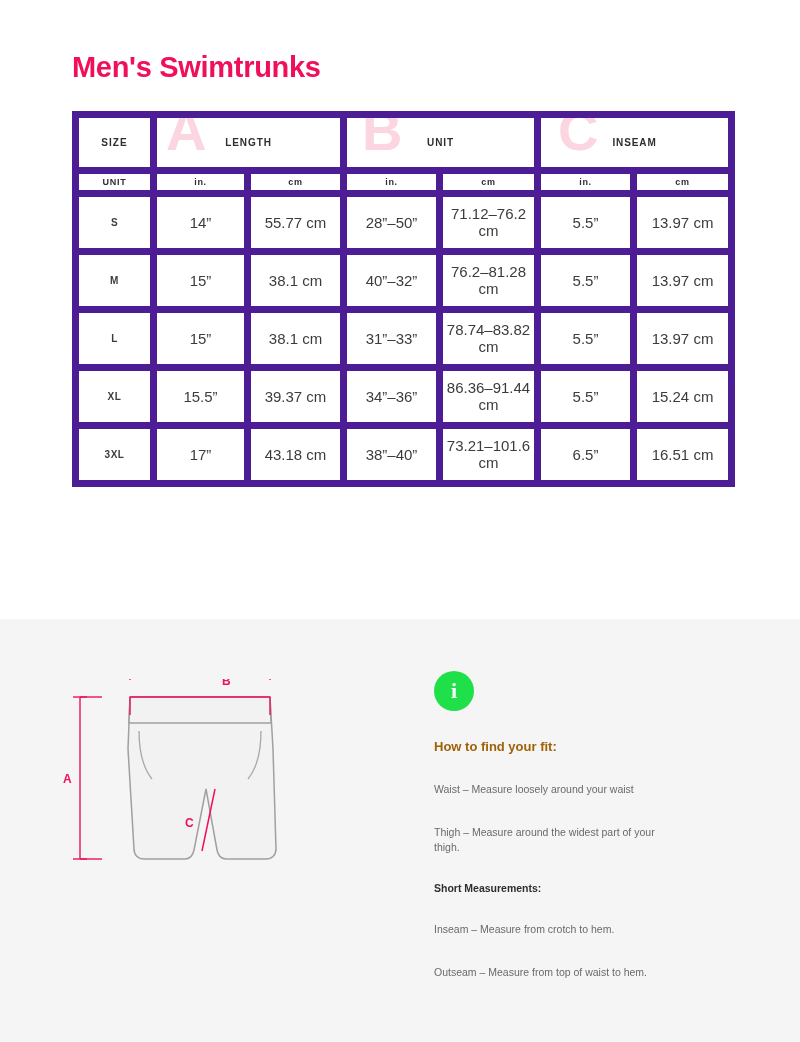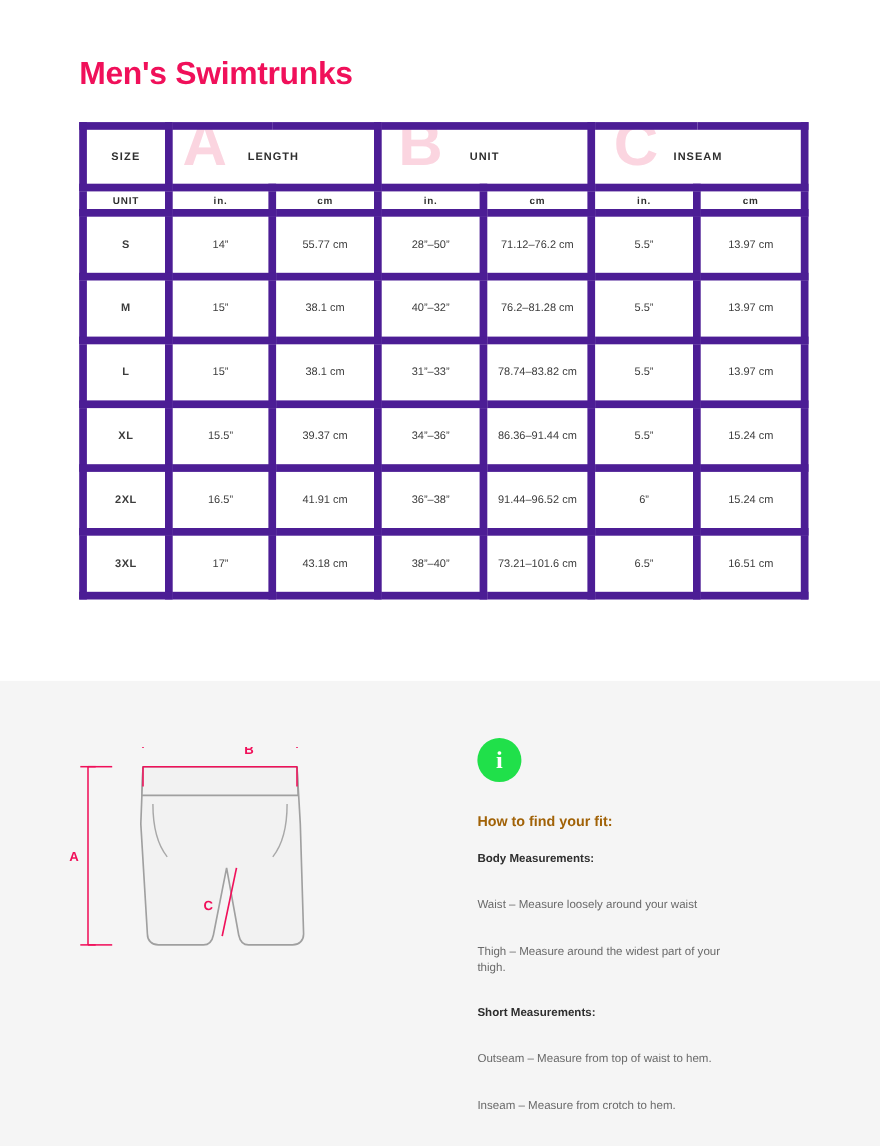--- a/index.html
+++ b/index.html
@@ -57,21 +57,21 @@
     color: #2e2e2e;
   }
   thead th.group.size-col { letter-spacing: 1.1px; }
   tr.unit-row td {
     height: 23px;
     font-size: 9px;
     font-weight: bold;
     letter-spacing: 0.7px;
     color: #2e2e2e;
   }
-  tr.data-row td { height: 58px; font-size: 10px; }
+  tr.data-row td { height: 58px; font-size: 15px; }
   tr.data-row td.size-cell { font-weight: bold; font-size: 10px; letter-spacing: 0.5px; }
 
   
   col.c-size   { width: 78px; }
   col.c-len-in { width: 94px; }
   col.c-len-cm { width: 96px; }
   col.c-wai-in { width: 96px; }
   col.c-wai-cm { width: 98px; }
   col.c-ins-in { width: 96px; }
   col.c-ins-cm { width: 98px; }
@@ -212,29 +212,20 @@
         <tr class="data-row">
           <td class="size-cell">XL</td>
           <td>15.5”</td>
           <td>39.37 cm</td>
           <td>34”–36”</td>
           <td>86.36–91.44 cm</td>
           <td>5.5”</td>
           <td>15.24 cm</td>
         </tr>
         <tr class="data-row">
-          <td class="size-cell">2XL</td>
-          <td>16.5”</td>
-          <td>41.91 cm</td>
-          <td>36”–38”</td>
-          <td>91.44–96.52 cm</td>
-          <td>6”</td>
-          <td>15.24 cm</td>
-        </tr>
-        <tr class="data-row">
           <td class="size-cell">3XL</td>
           <td>17”</td>
           <td>43.18 cm</td>
           <td>38”–40”</td>
           <td>73.21–101.6 cm</td>
           <td>6.5”</td>
           <td>16.51 cm</td>
         </tr>
       </tbody>
     </table>
@@ -286,22 +277,21 @@
 
         <line x1="175" y1="110" x2="162" y2="172" stroke="#f0105a" stroke-width="1.5"></line>
         <text x="145" y="148" font-family="Liberation Sans, sans-serif" font-size="12" font-weight="bold" fill="#f0105a">C</text>
       </svg>
     </div>
 
     <div class="fit-panel">
       <div class="info-badge">i</div>
       <div class="fit-title">How to find your fit:</div>
 
-      <div class="fit-sub">Body Measurements:</div>
       <div class="fit-line">Waist – Measure loosely around your waist</div>
       <div class="fit-line">Thigh – Measure around the widest part of your thigh.</div>
 
       <div class="fit-sub" style="margin-top:26px;">Short Measurements:</div>
+      <div class="fit-line">Inseam – Measure from crotch to hem.</div>
       <div class="fit-line">Outseam – Measure from top of waist to hem.</div>
-      <div class="fit-line">Inseam – Measure from crotch to hem.</div>
     </div>
   </div>
 </div>
 
 </body></html>

